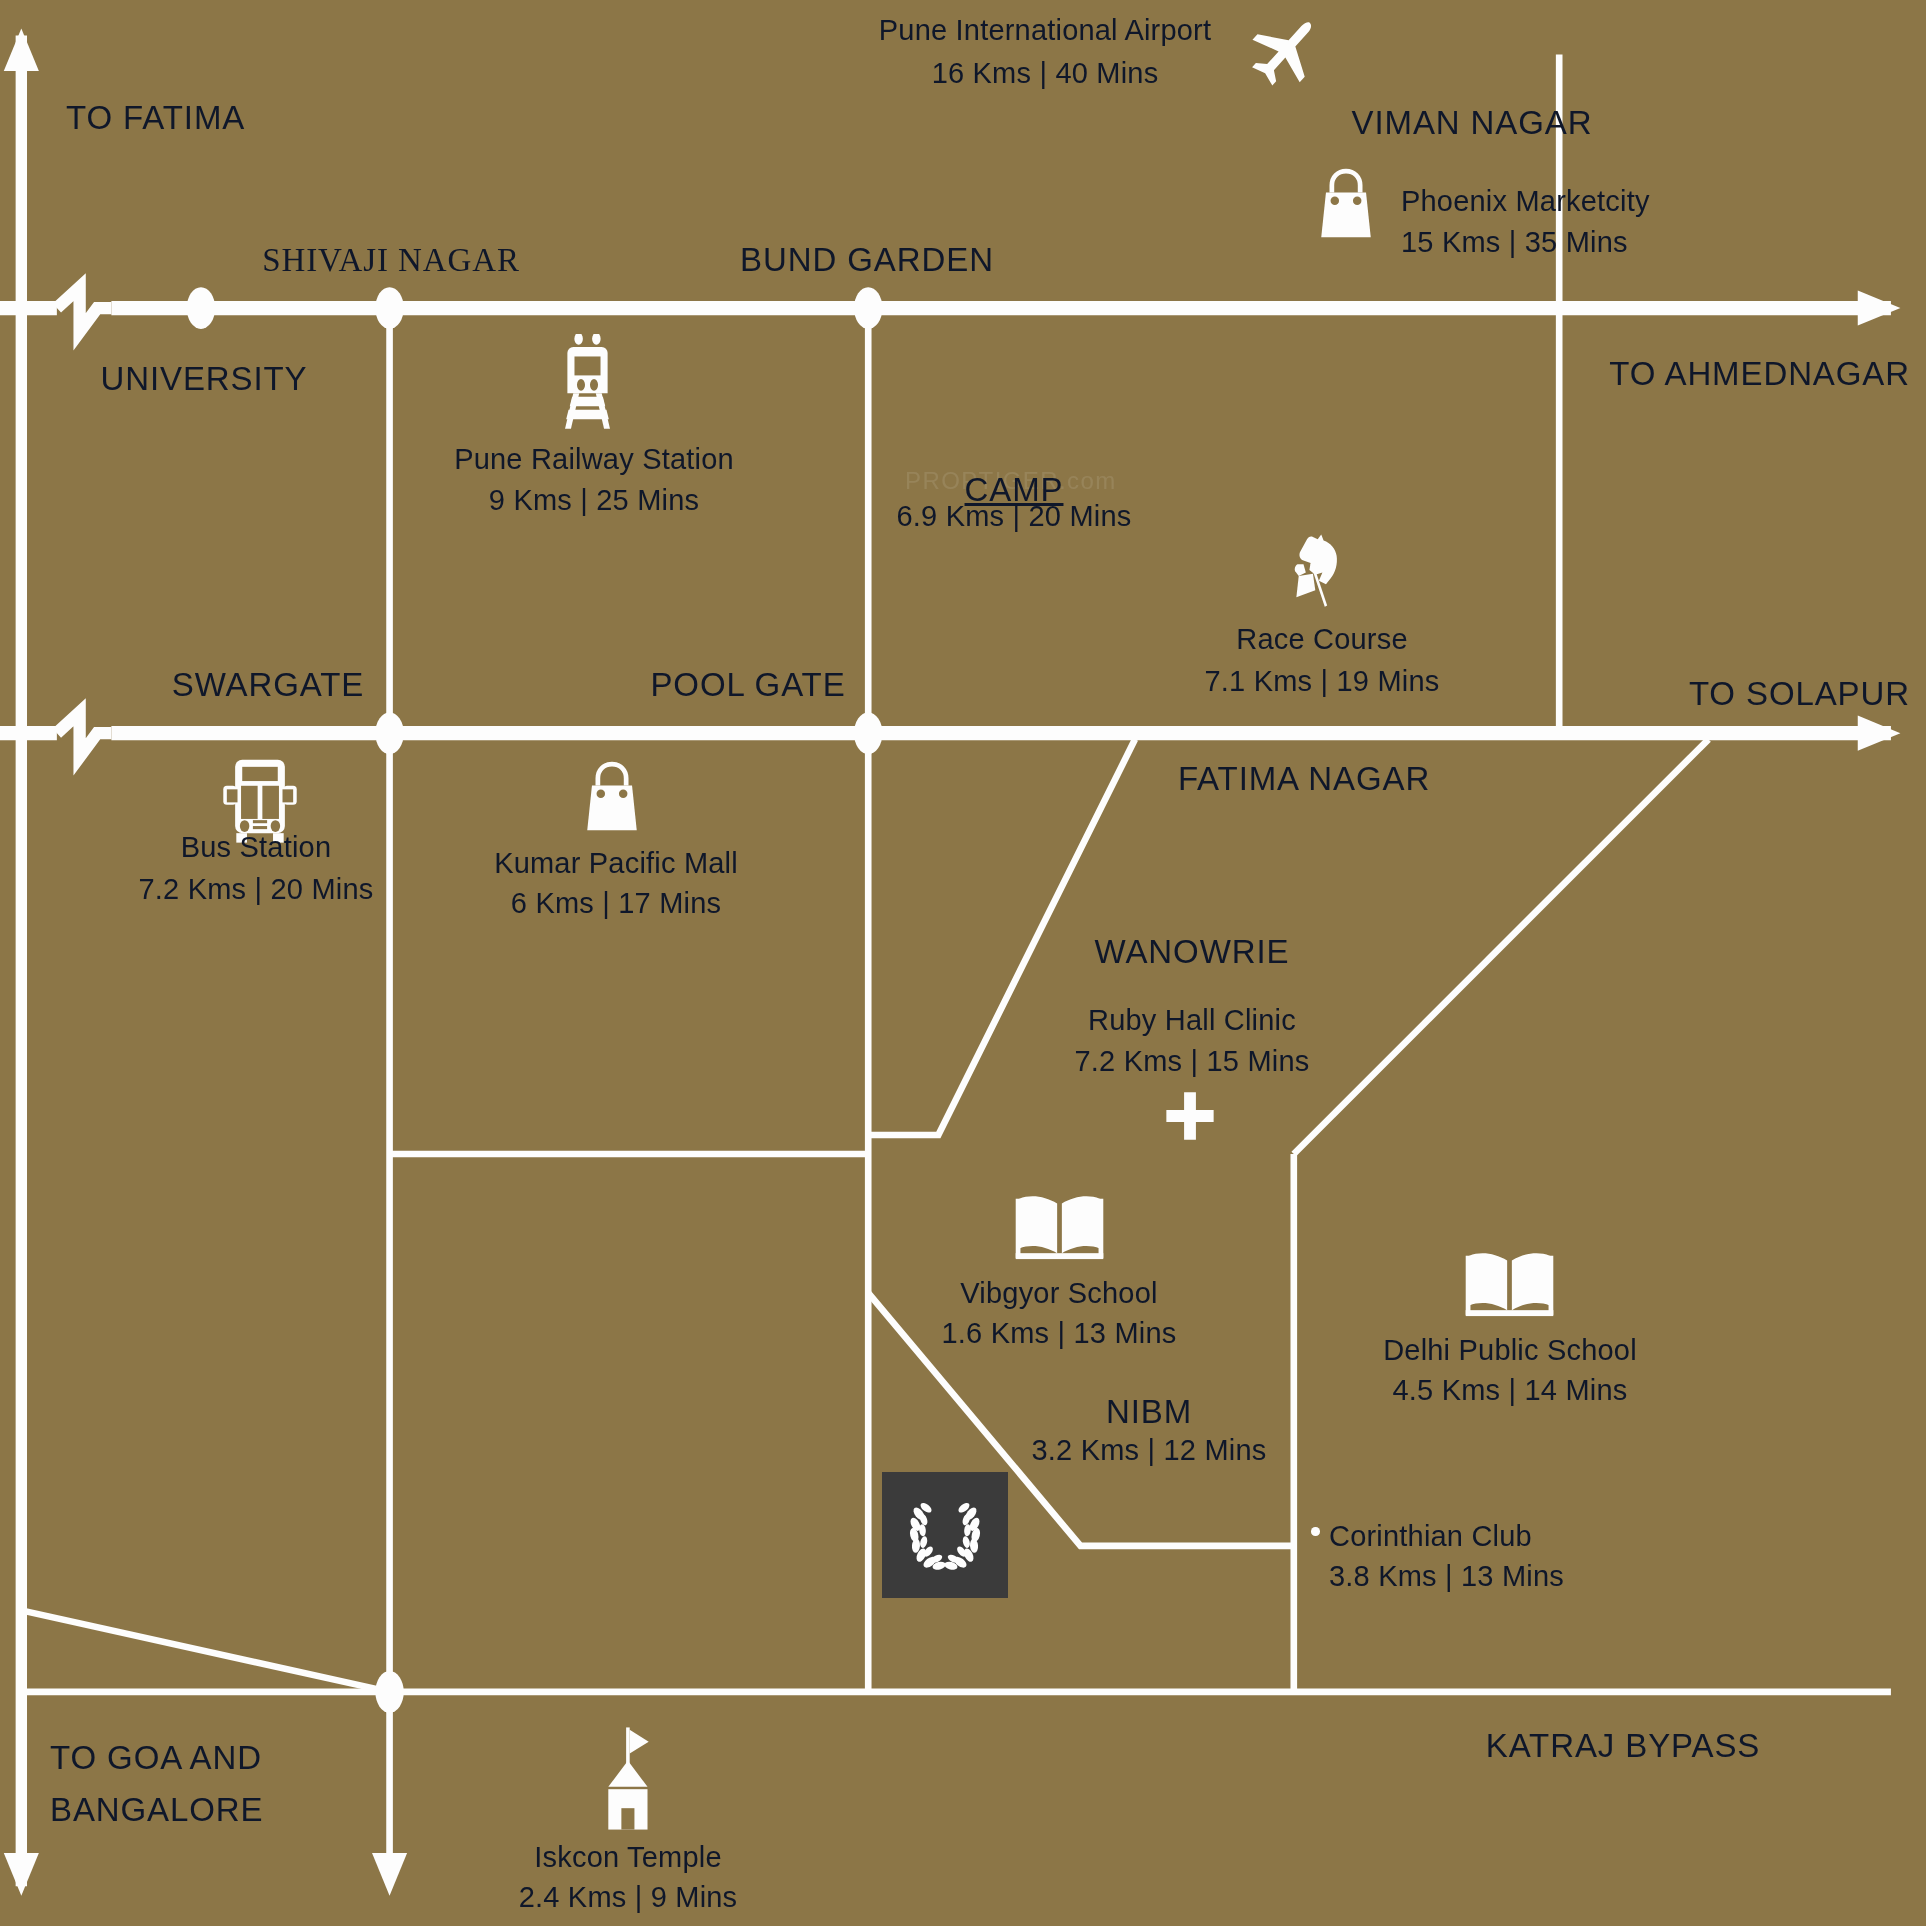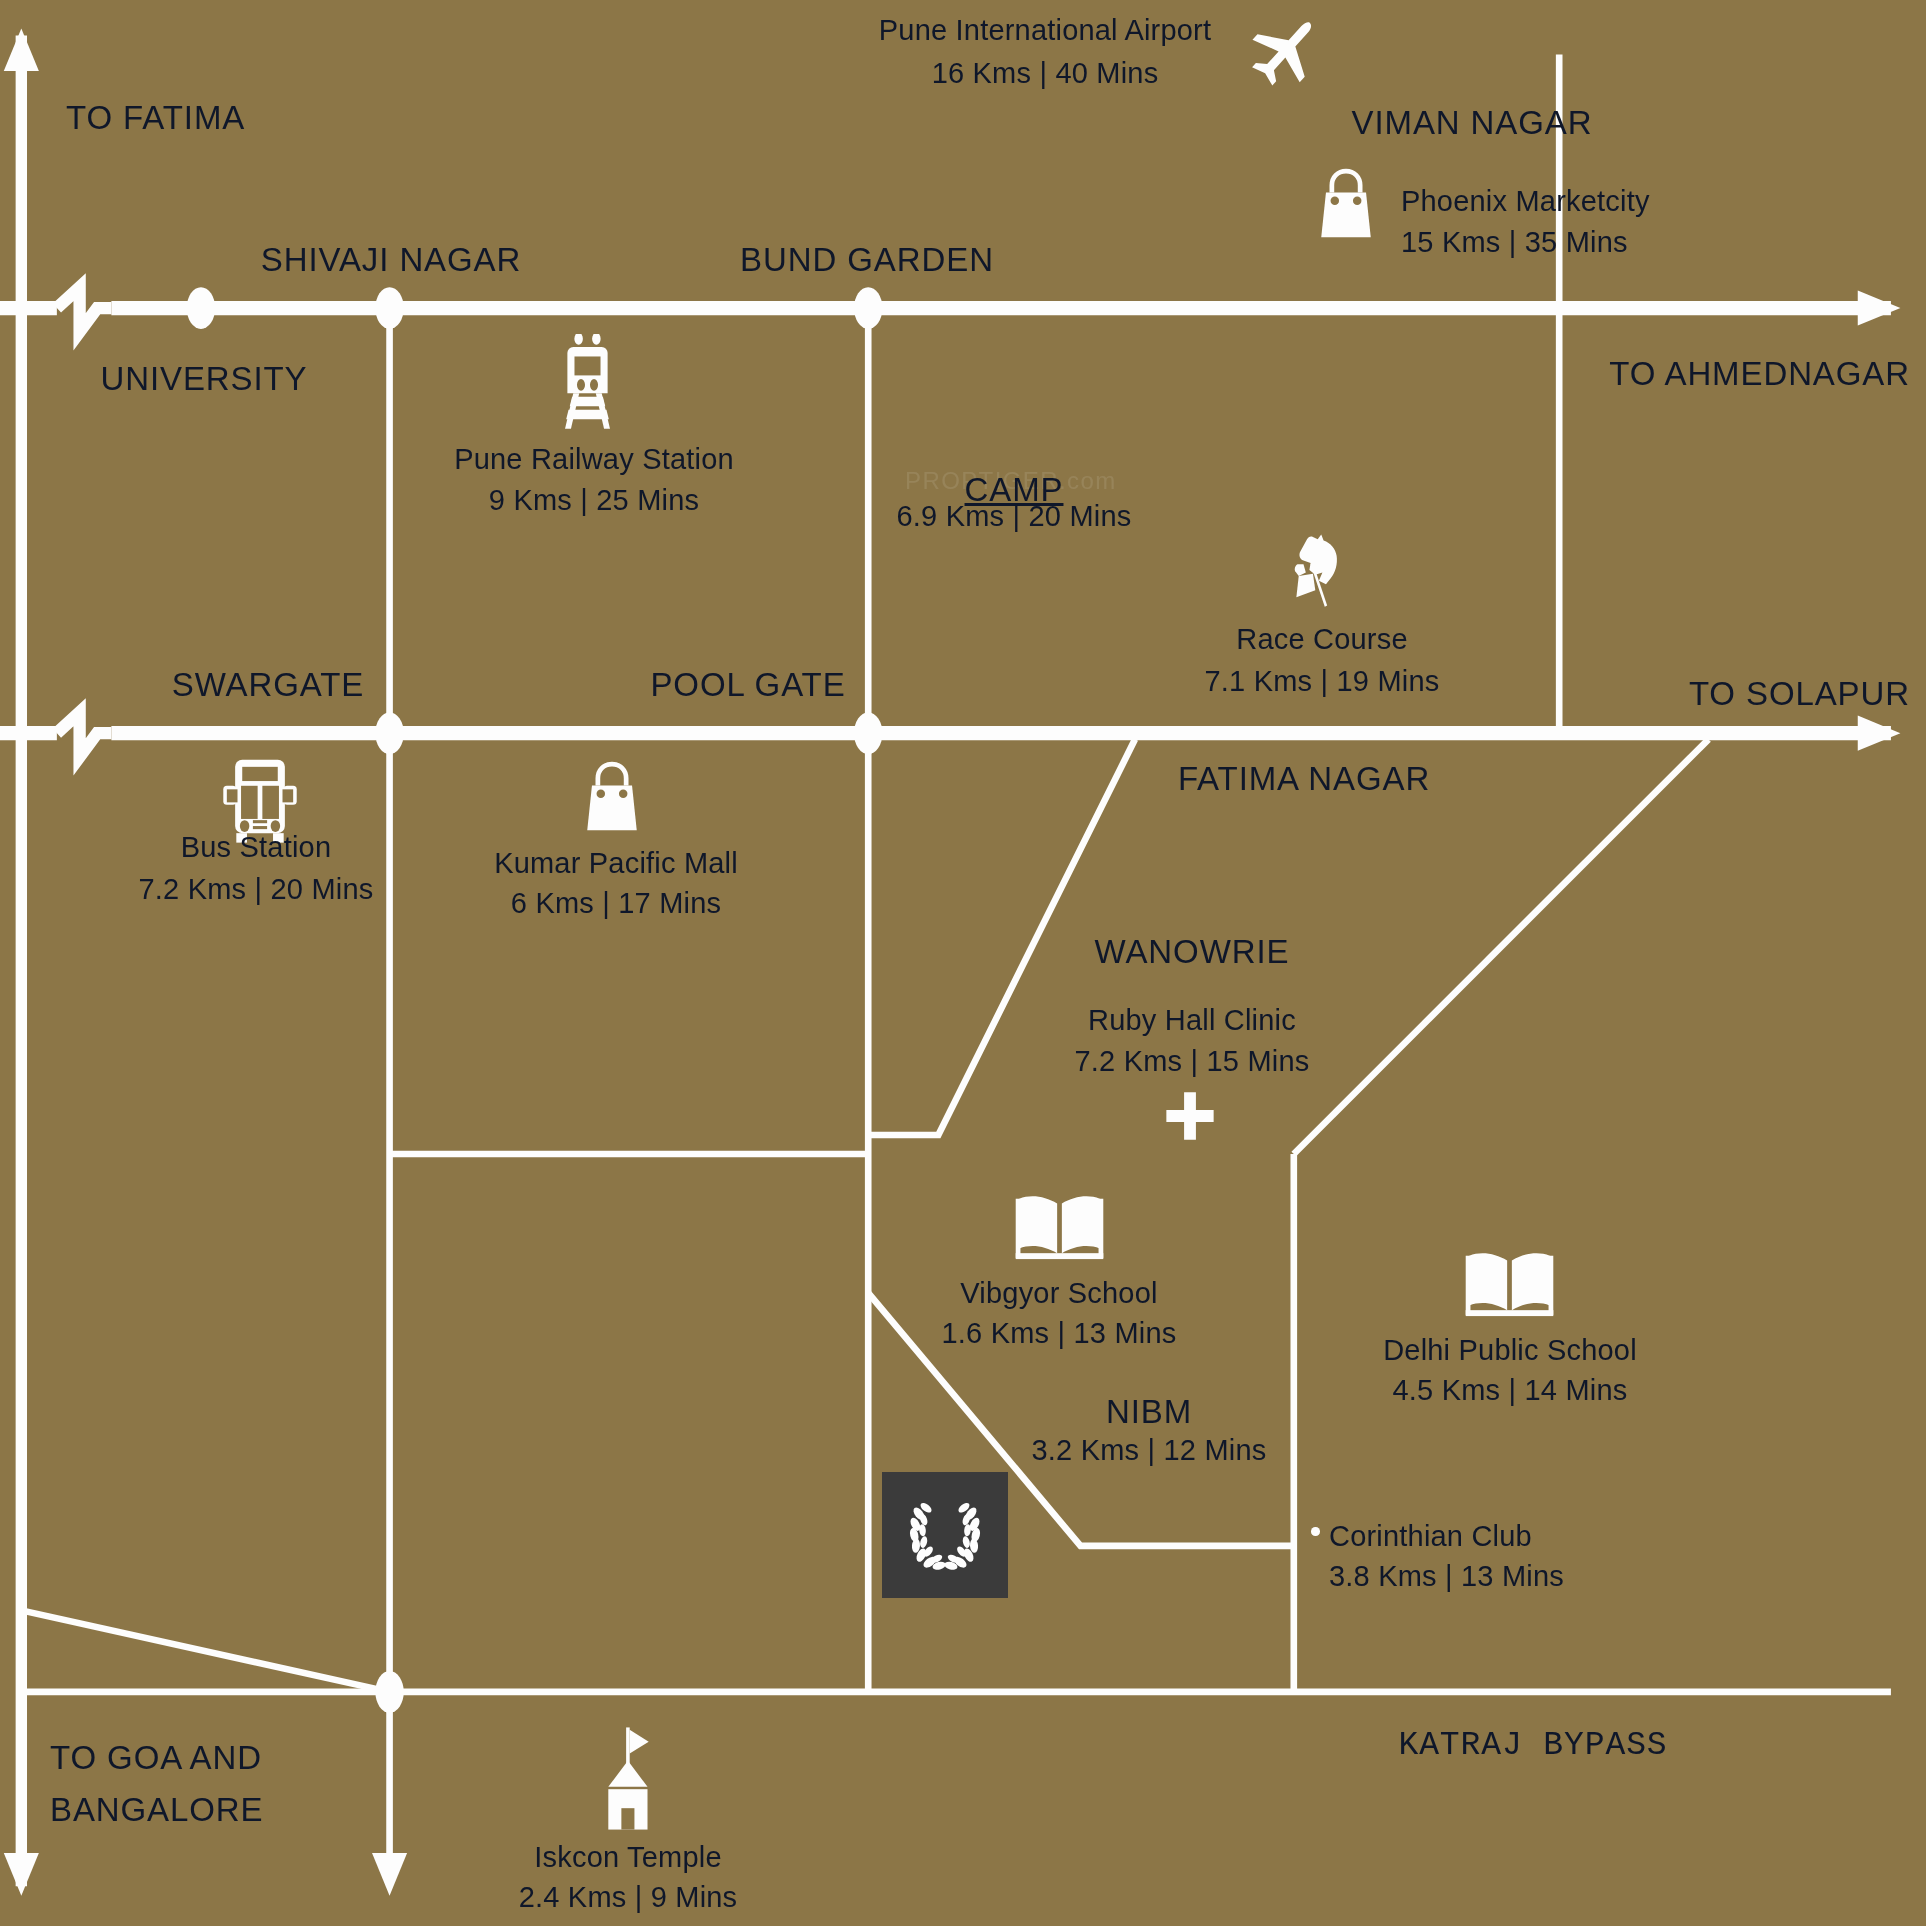--- a/index.html
+++ b/index.html
@@ -123,35 +123,35 @@
 
   <div class="lbl area-name rgt" style="left:1910px;top:353px;">TO AHMEDNAGAR</div>
 
   <div class="lbl area-name rgt" style="left:1910px;top:673px;">TO SOLAPUR</div>
 
   <div class="lbl area-name" style="left:50px;top:1737px;">TO GOA AND</div>
   <div class="lbl area-name" style="left:50px;top:1789px;">BANGALORE</div>
 
   <div class="lbl area-name ctr" style="left:1472px;top:102px;">VIMAN NAGAR</div>
 
-  <div class="lbl area-name ctr" style="left:391px;top:239px;">SHIVAJI NAGAR</div>
+  <div class="lbl area-name ctr" style="left:391px;top:239px;font-family:Liberation Serif, serif;">SHIVAJI NAGAR</div>
 
   <div class="lbl area-name ctr" style="left:867px;top:239px;">BUND GARDEN</div>
 
   <div class="lbl area-name ctr" style="left:204px;top:358px;">UNIVERSITY</div>
 
   <div class="lbl area-name ctr" style="left:268px;top:664px;">SWARGATE</div>
 
   <div class="lbl area-name ctr" style="left:748px;top:664px;">POOL GATE</div>
 
   <div class="lbl area-name ctr" style="left:1304px;top:758px;">FATIMA NAGAR</div>
 
   <div class="lbl area-name ctr" style="left:1192px;top:931px;">WANOWRIE</div>
 
-  <div class="lbl area-name ctr" style="left:1533px;top:1725px;font-family:Liberation Mono, monospace;">KATRAJ BYPASS</div>
+  <div class="lbl area-name ctr" style="left:1623px;top:1725px;">KATRAJ BYPASS</div>
 
   <div class="lbl poi ctr" style="left:1045px;top:12px;">Pune International Airport</div>
   <div class="lbl poi ctr" style="left:1045px;top:55px;">16 Kms | 40 Mins</div>
   <div class="icon" style="left:1244px;top:9.5px;width:83px;height:83px;">
     <svg width="83" height="83" viewBox="0 0 64 64">
       <g fill="#fdfdfd" transform="rotate(42 32 32)">
         <path d="M31 3c2.4 0 4 2.6 4 6.2V24l21 12.5v5.8L35 35.5v13.2l7 5.2v4.4l-10.5-3.4L21 58.3v-4.4l7-5.2V35.5L7 42.3v-5.8L28 24V9.2C28 5.6 29.6 3 31 3z"></path>
       </g>
     </svg>
   </div>

